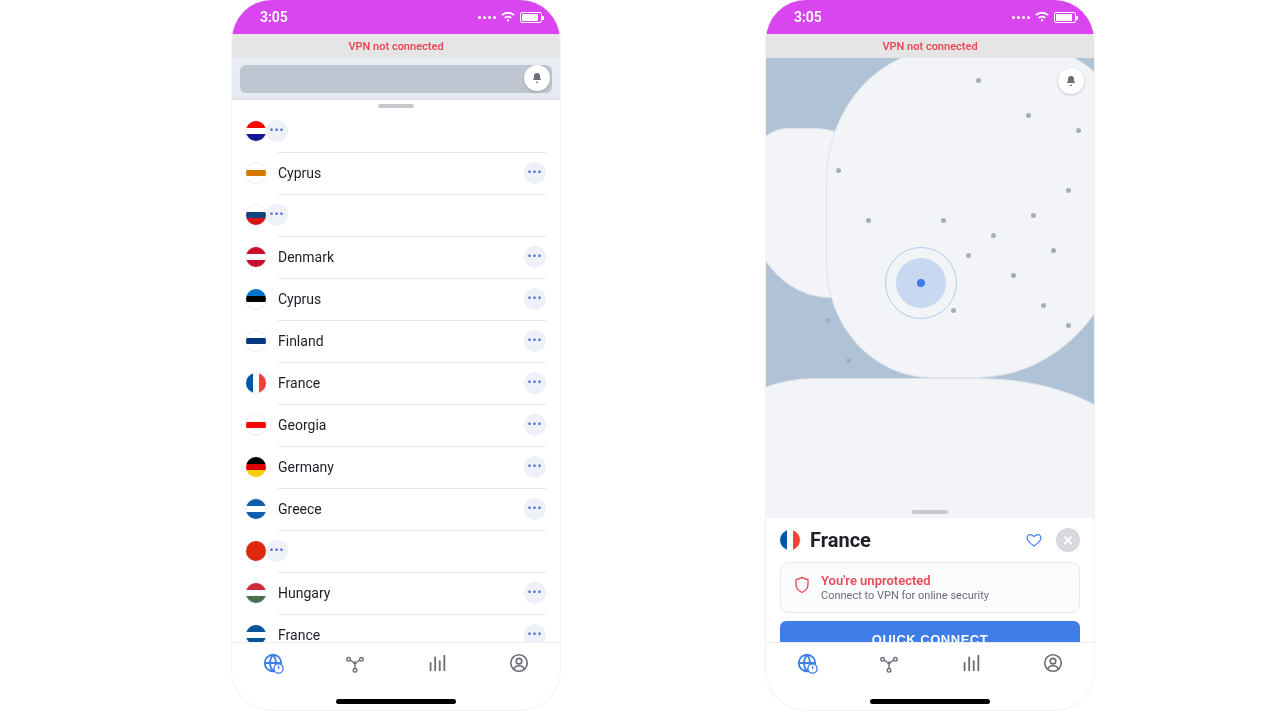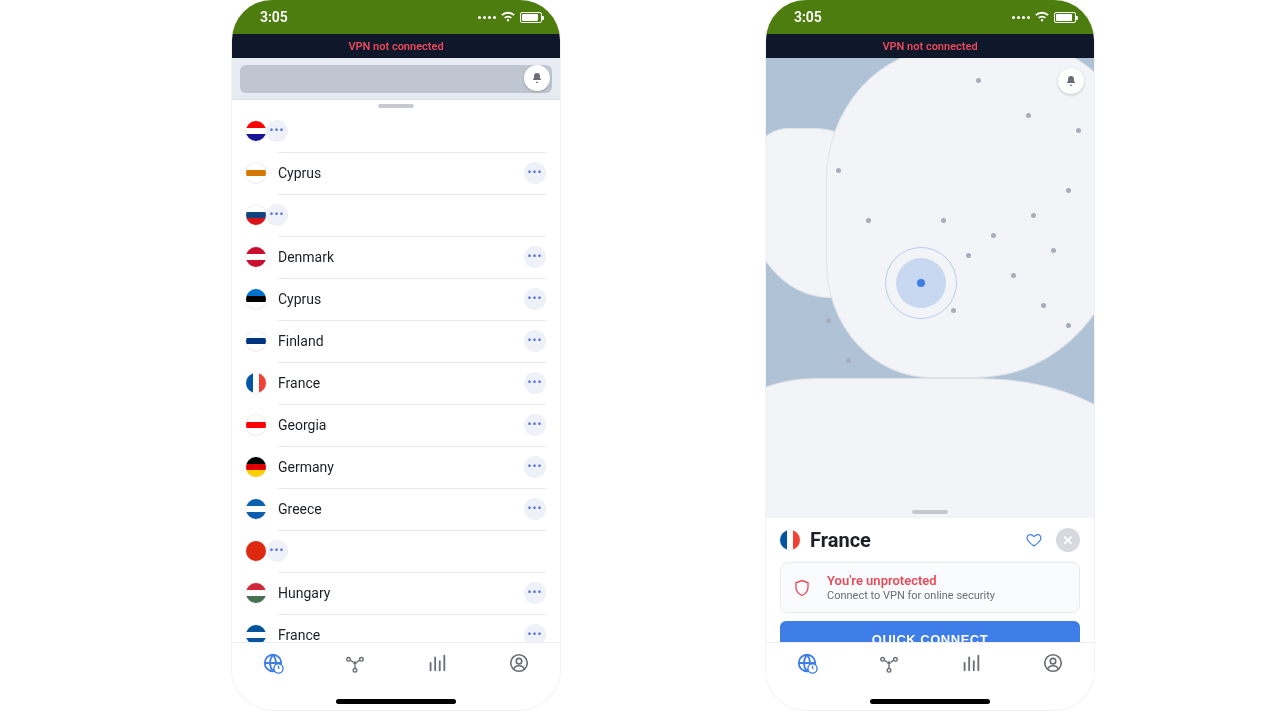--- a/index.html
+++ b/index.html
@@ -14,34 +14,34 @@
     width: 328px; height: 710px;
     background: #fff;
     border-radius: 40px;
     overflow: hidden;
     box-shadow: 0 0 0 1px rgba(0,0,0,0.05);
   }
   .phone-left { left: 232px; top: 0; }
   .phone-right { left: 766px; top: 0; }
 
   .status-bar {
-    height: 34px; background: #4d7c0f; color: #fff;
+    height: 34px; background: #d946ef; color: #fff;
     display: flex; align-items: center; justify-content: space-between;
     padding: 0 18px 0 28px; font-size: 14px; font-weight: 600;
   }
   .status-right { display:flex; align-items:center; gap:4px; }
   .dots-icon { display:flex; gap:2px; align-items:center; }
   .dots-icon span { width:3px; height:3px; background:#fff; border-radius:50%; }
   .wifi-icon svg { display:block; }
   .battery-icon { width:22px; height:11px; border:1px solid #fff; border-radius:2px; position:relative; }
   .battery-icon::after { content:""; position:absolute; right:-3px; top:3px; width:2px; height:4px; background:#fff; border-radius:0 1px 1px 0; }
   .battery-fill { position:absolute; left:1px; top:1px; bottom:1px; width:80%; background:#fff; border-radius:1px; }
 
   .vpn-banner {
-    height: 24px; background:#0f172a; color:#e74b5a;
+    height: 24px; background:#e5e5e5; color:#e74b5a;
     display:flex; align-items:center; justify-content:center;
     font-size:11px; font-weight:600;
   }
 
   .search-row {
     height:42px; background: linear-gradient(#e8edf3, #e5eaf0);
     display:flex; align-items:center; position:relative;
     border-bottom: 1px solid rgba(0,0,0,0.05);
   }
   .search-input {
@@ -115,21 +115,21 @@
 
   .detail-sheet { background:#fff; padding:10px 14px 0; }
   .detail-header { display:flex; align-items:center; gap:10px; }
   .detail-title { font-size:20px; font-weight:700; color:#1d1f28; flex:1; }
   .icon-btn { width:24px; height:24px; border-radius:50%; display:flex; align-items:center; justify-content:center; }
   .heart-btn { color:#3f7ee8; }
   .close-btn { background:#d7d9df; color:#fff; font-size:13px; font-weight:bold; }
 
   .alert-box {
     margin-top:10px; margin-bottom:8px; padding:10px 12px; border:1px solid #e7e9ee; border-radius:8px;
-    background:#fafbfc; display:flex; gap:16px; align-items:flex-end;
+    background:#fafbfc; display:flex; gap:10px; align-items:flex-start;
   }
   .shield-icon { color:#e74b5a; flex-shrink:0; margin-top:2px; }
   .alert-title { color:#e74b5a; font-size:13px; font-weight:600; }
   .alert-sub { color:#6b6e76; font-size:11px; margin-top:1px; }
   .connect-btn {
     margin:0 0 8px; width:100%; height:36px; background:#3f7ee8; color:#fff;
     border:none; border-radius:6px; font-size:13px; font-weight:700; letter-spacing:0.5px;
   }
 </style>
 </head>

